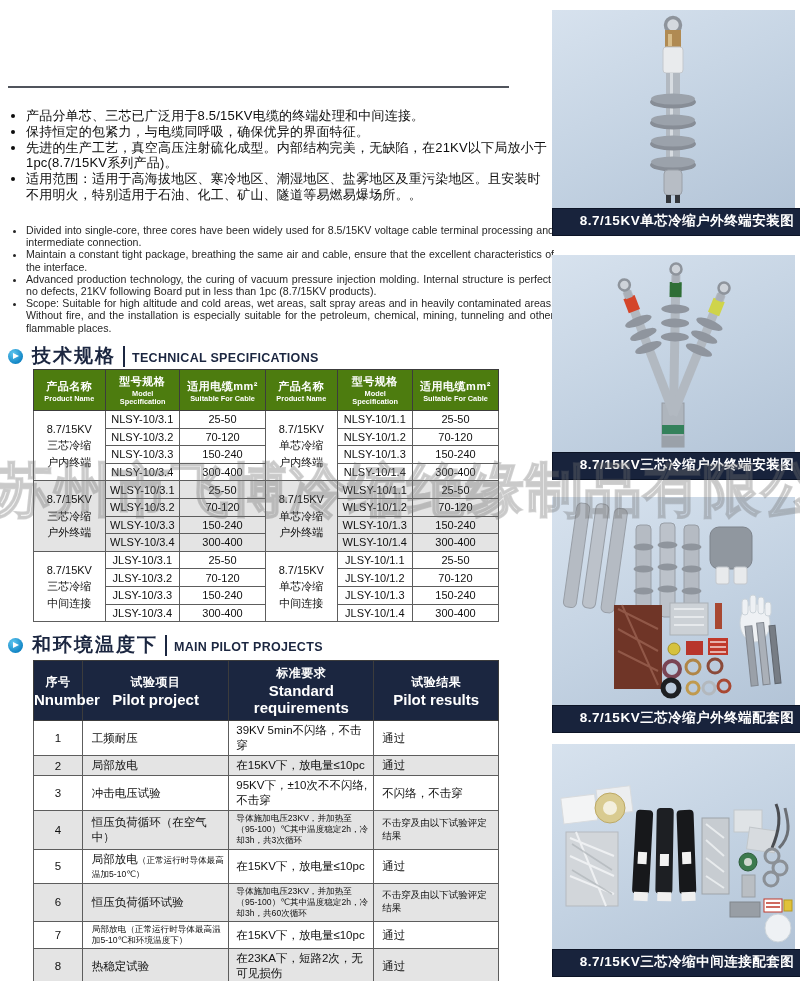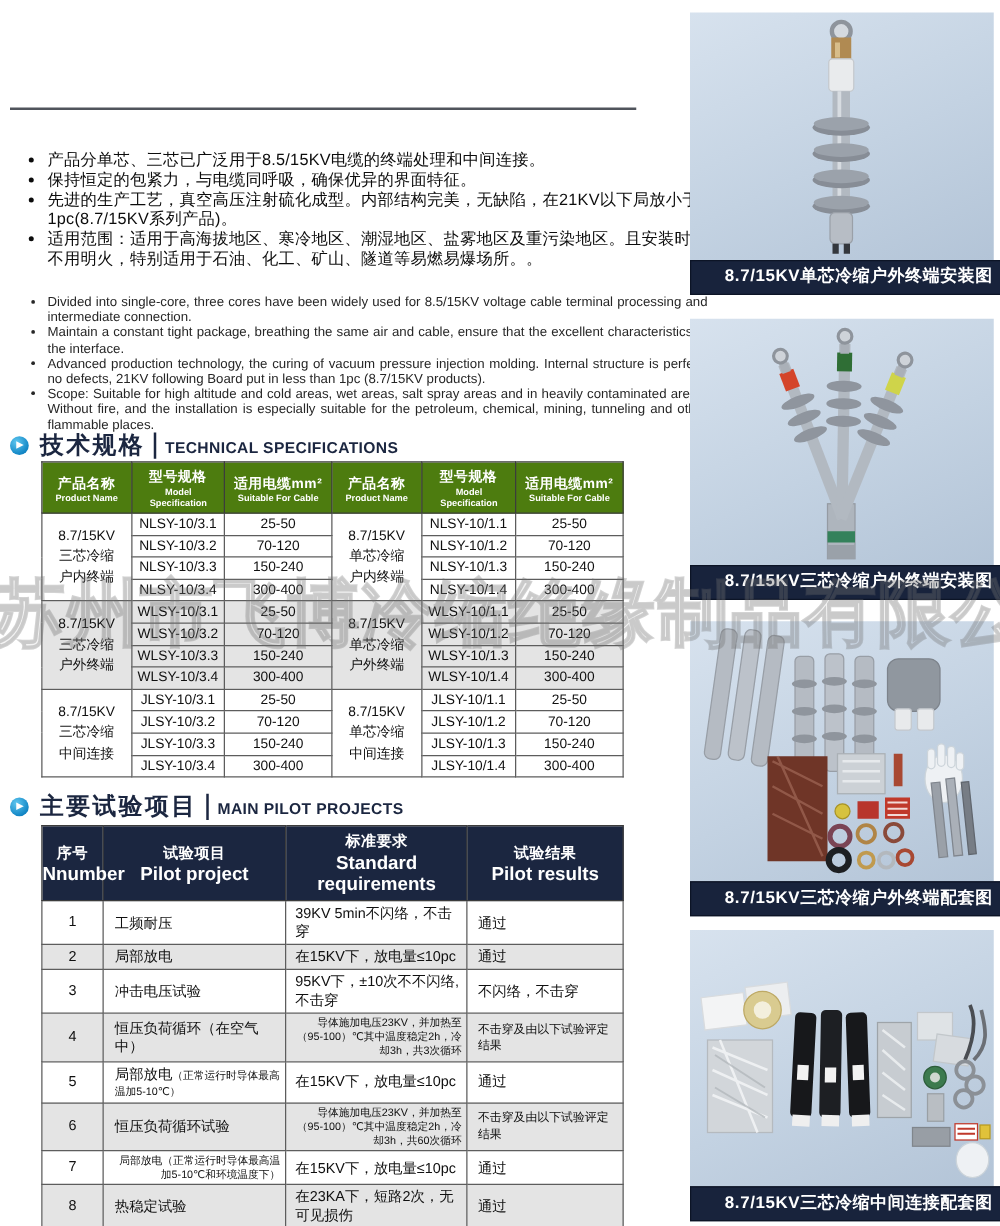--- a/index.html
+++ b/index.html
@@ -6,21 +6,21 @@
   .page{position:relative;width:800px;height:981px;background:#ffffff;overflow:hidden;
         font-family:"Liberation Sans","DejaVu Sans",sans-serif;}
 
   
   .title{position:absolute;left:10px;top:8px;font-size:27px;font-weight:bold;
          color:#1b2640;letter-spacing:.5px;}
   .subtitle{position:absolute;left:10px;top:44px;font-size:16px;color:#43474f;
             line-height:20px;letter-spacing:.4px;}
   .rule{position:absolute;left:8px;top:86px;width:501px;height:0;border-bottom:2px solid #50545c;}
 
-  ul.bullets{margin:12px;padding:0 0 0 16px;list-style:disc;}
+  ul.bullets{margin:0;padding:0 0 0 16px;list-style:disc;}
   .cn-bullets{position:absolute;left:10px;top:108px;width:524px;}
   .cn-bullets li{font-size:13px;color:#0c0c0c;line-height:15.8px;letter-spacing:.2px;}
   .en-bullets{position:absolute;left:10px;top:224px;width:528px;}
   .en-bullets li{font-size:10.6px;color:#262626;line-height:12.2px;text-align:justify;}
 
   .sec-header{position:absolute;left:8px;display:flex;align-items:center;}
   #sec1{top:343px;} #sec2{top:632px;}
   .sec-icon{position:relative;width:15px;height:15px;border-radius:50%;flex:0 0 15px;
             background:radial-gradient(circle at 35% 30%,#5ec6ef 0%,#1387c6 70%,#0b6aa4 100%);}
   .sec-icon::after{content:"";position:absolute;left:5px;top:4px;width:0;height:0;
@@ -44,21 +44,21 @@
   .pilot-table{position:absolute;left:33px;top:660px;width:466px;border:1px solid #3c3c3c;}
   .pilot-table th{background:#1b2640;color:#fff;border:1px solid #3c3c3c;padding:4px 0;}
   .pilot-table .h-cn{font-size:12px;} .pilot-table .h-en{font-size:15px;transform:none;}
   .pilot-table td{border:1px solid #5d5d5d;font-size:11.5px;color:#101010;background:#fff;
                   padding:2px 4px;height:18px;vertical-align:middle;}
   .pilot-table td.c-no{text-align:center;}
   .pilot-table td.c-project{padding-left:9px;margin-top:48px;}
   .pilot-table td.c-standard{padding-left:7px;}
   .pilot-table td.c-result{padding-left:8px;}
   .pilot-table tr.row-shaded td{background:#e4e4e4;}
-  .small-txt{font-size:8.6px;line-height:1.3;display:block;letter-spacing:0;text-align:right;}
+  .small-txt{font-size:8.6px;line-height:1.3;display:block;letter-spacing:0;}
   .note-txt{font-size:8.6px;letter-spacing:0;}
 
   
   .gallery-item{position:absolute;left:552px;width:270px;}
   .photo{width:243px;background:linear-gradient(155deg,#d7e2ee 0%,#c3d2e2 55%,#b3c4d7 100%);
          overflow:hidden;}
   .photo svg{display:block;}
   .caption{height:26px;background:#18233c;border:1px solid #0c1426;color:#fff;
            font-size:13.5px;font-weight:bold;text-align:center;line-height:24px;letter-spacing:.5px;}
 
@@ -221,21 +221,21 @@
           <td>JLSY-10/3.4</td>
           <td>300-400</td>
           <td>JLSY-10/1.4</td>
           <td>300-400</td>
         </tr>
       </tbody>
   </table>
 
   <div class="sec-header" id="sec2">
     <span class="sec-icon"></span>
-    <span class="sec-cn">主要试验项目</span>
+    <span class="sec-cn">和环境温度下</span>
     <span class="sec-divider"></span>
     <span class="sec-en">MAIN PILOT PROJECTS</span>
   </div>
 
   <table class="pilot-table">
     <colgroup>
       <col style="width:10.5%">
         <col style="width:31.5%">
         <col style="width:31.2%">
         <col style="width:26.8%">

